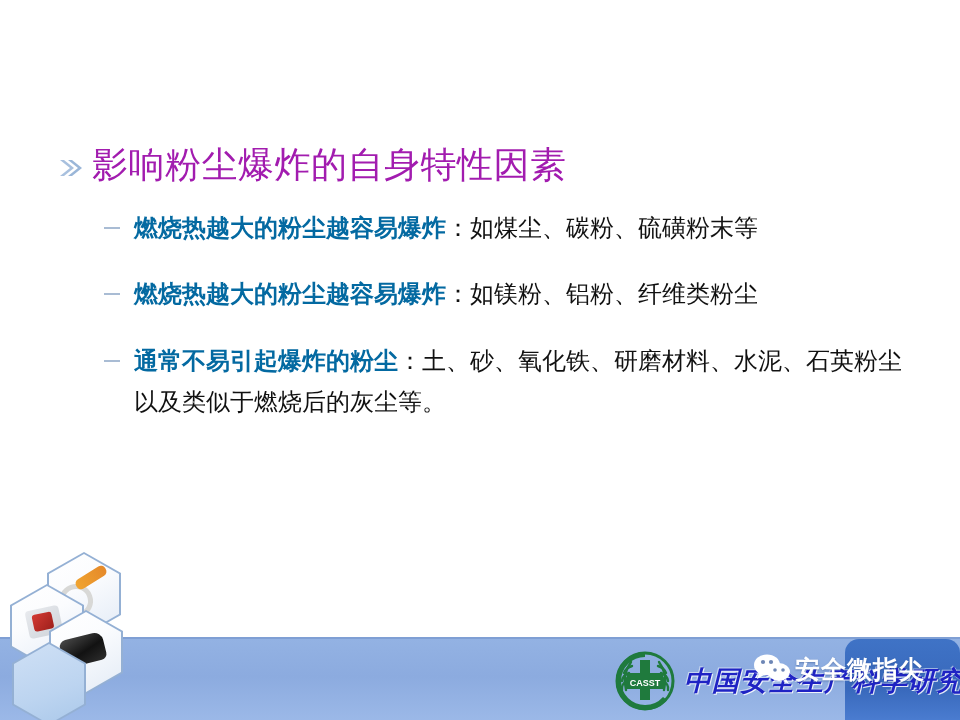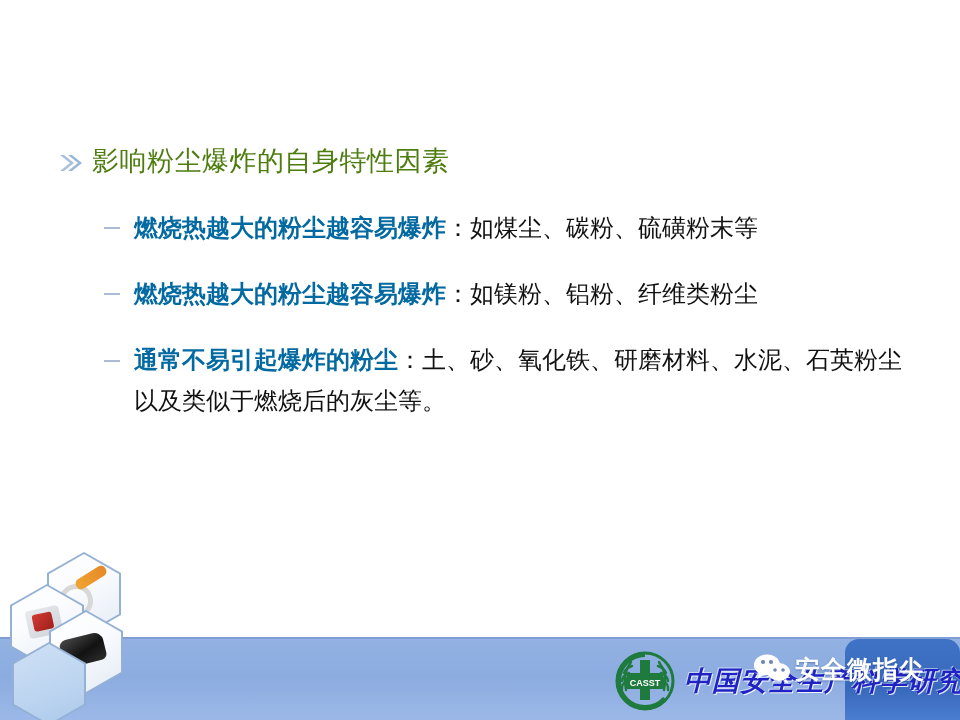--- a/index.html
+++ b/index.html
@@ -32,43 +32,44 @@
   .chevron-bullet {
     width: 26px;
     height: 26px;
     flex: 0 0 26px;
     margin-right: 8px;
     position: relative;
     top: 2px;
   }
   .chevron-bullet svg { display: block; }
   .title-text {
-    font-size: 27px;
-    color: #4d7c0f;
+    font-size: 36px;
+    color: #a21caf;
     line-height: 1.1;
     letter-spacing: 0.5px;
     white-space: nowrap;
+    font-family: Liberation Serif, serif;
   }
 
   
   .bullets {
     position: absolute;
     left: 104px;
     top: 208px;
     width: 820px;
   }
   .bullet {
     position: relative;
     padding-left: 30px;
     margin-bottom: 25px;
     font-size: 24px;
     line-height: 1.72;
     color: #111111;
   }
-  .bullet:last-child { margin-bottom: 0; font-family: Liberation Mono, monospace; }
+  .bullet:last-child { margin-bottom: 0; }
   .dash {
     position: absolute;
     left: 0;
     top: 19px;
     width: 16px;
     height: 2px;
     background: #a9bcd4;
   }
   .emph {
     color: #0369a1;

